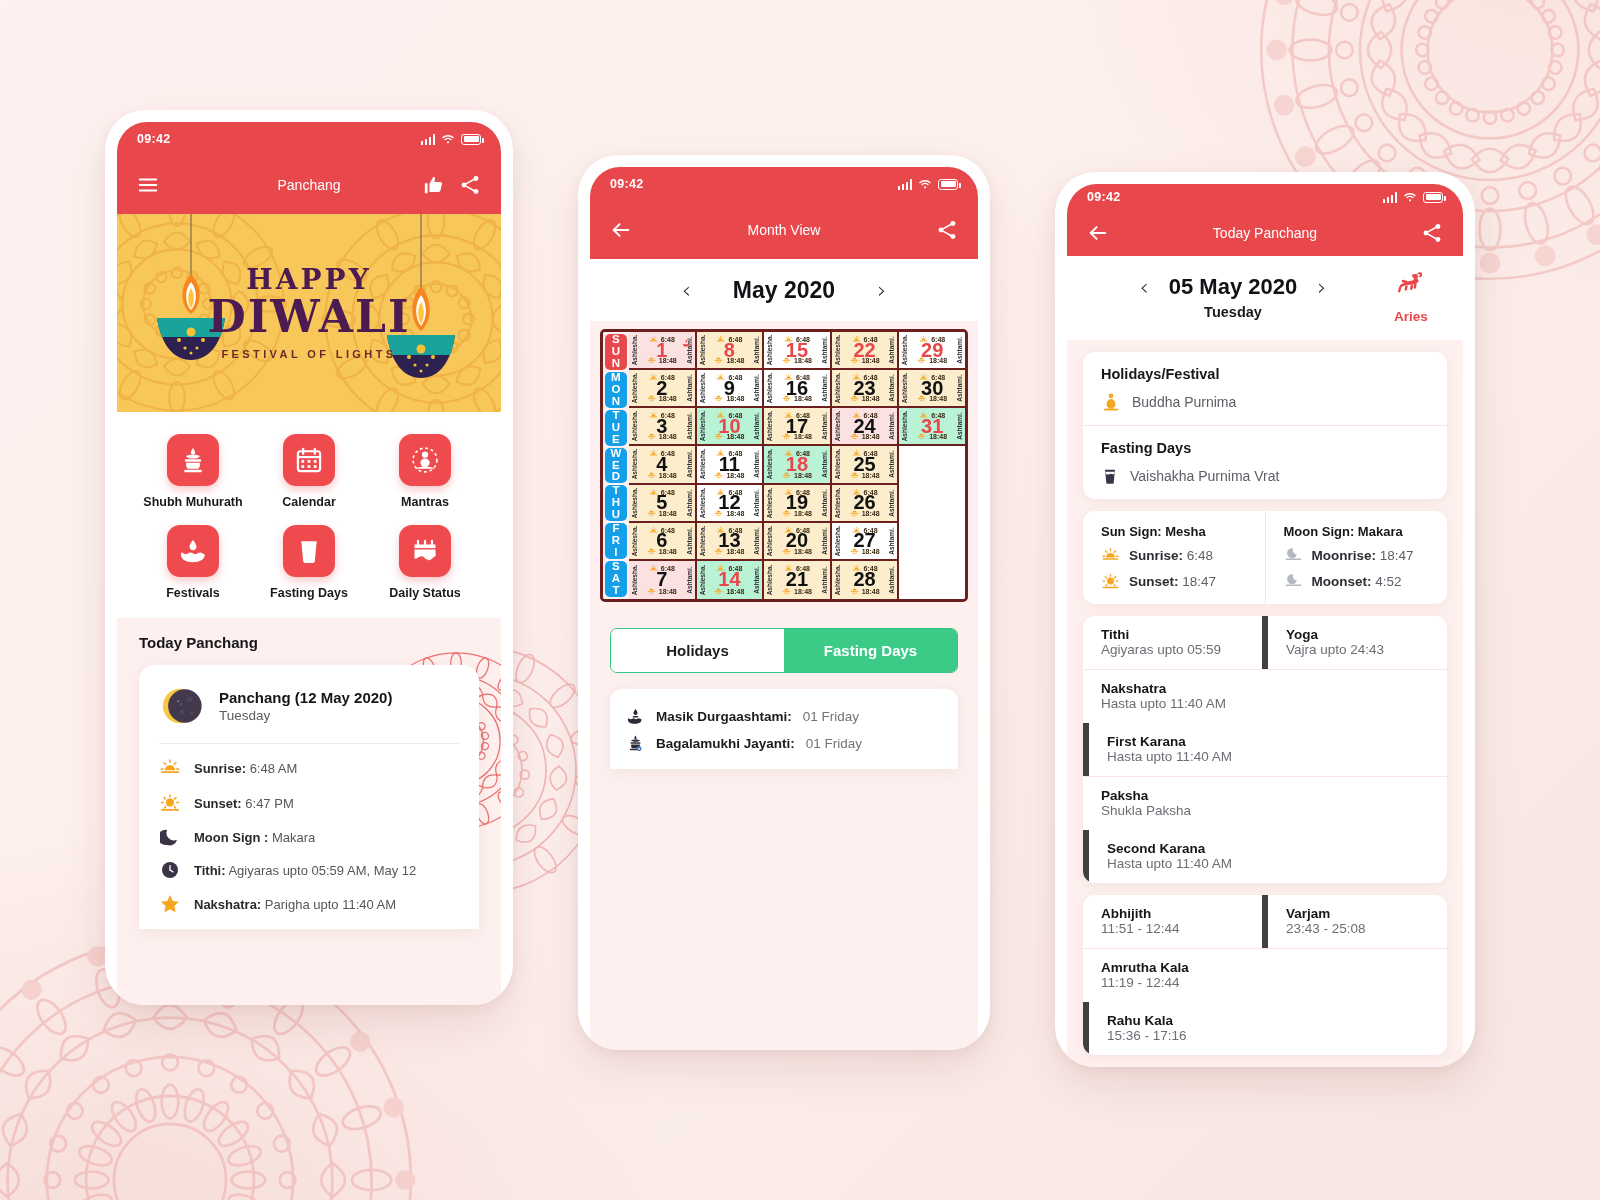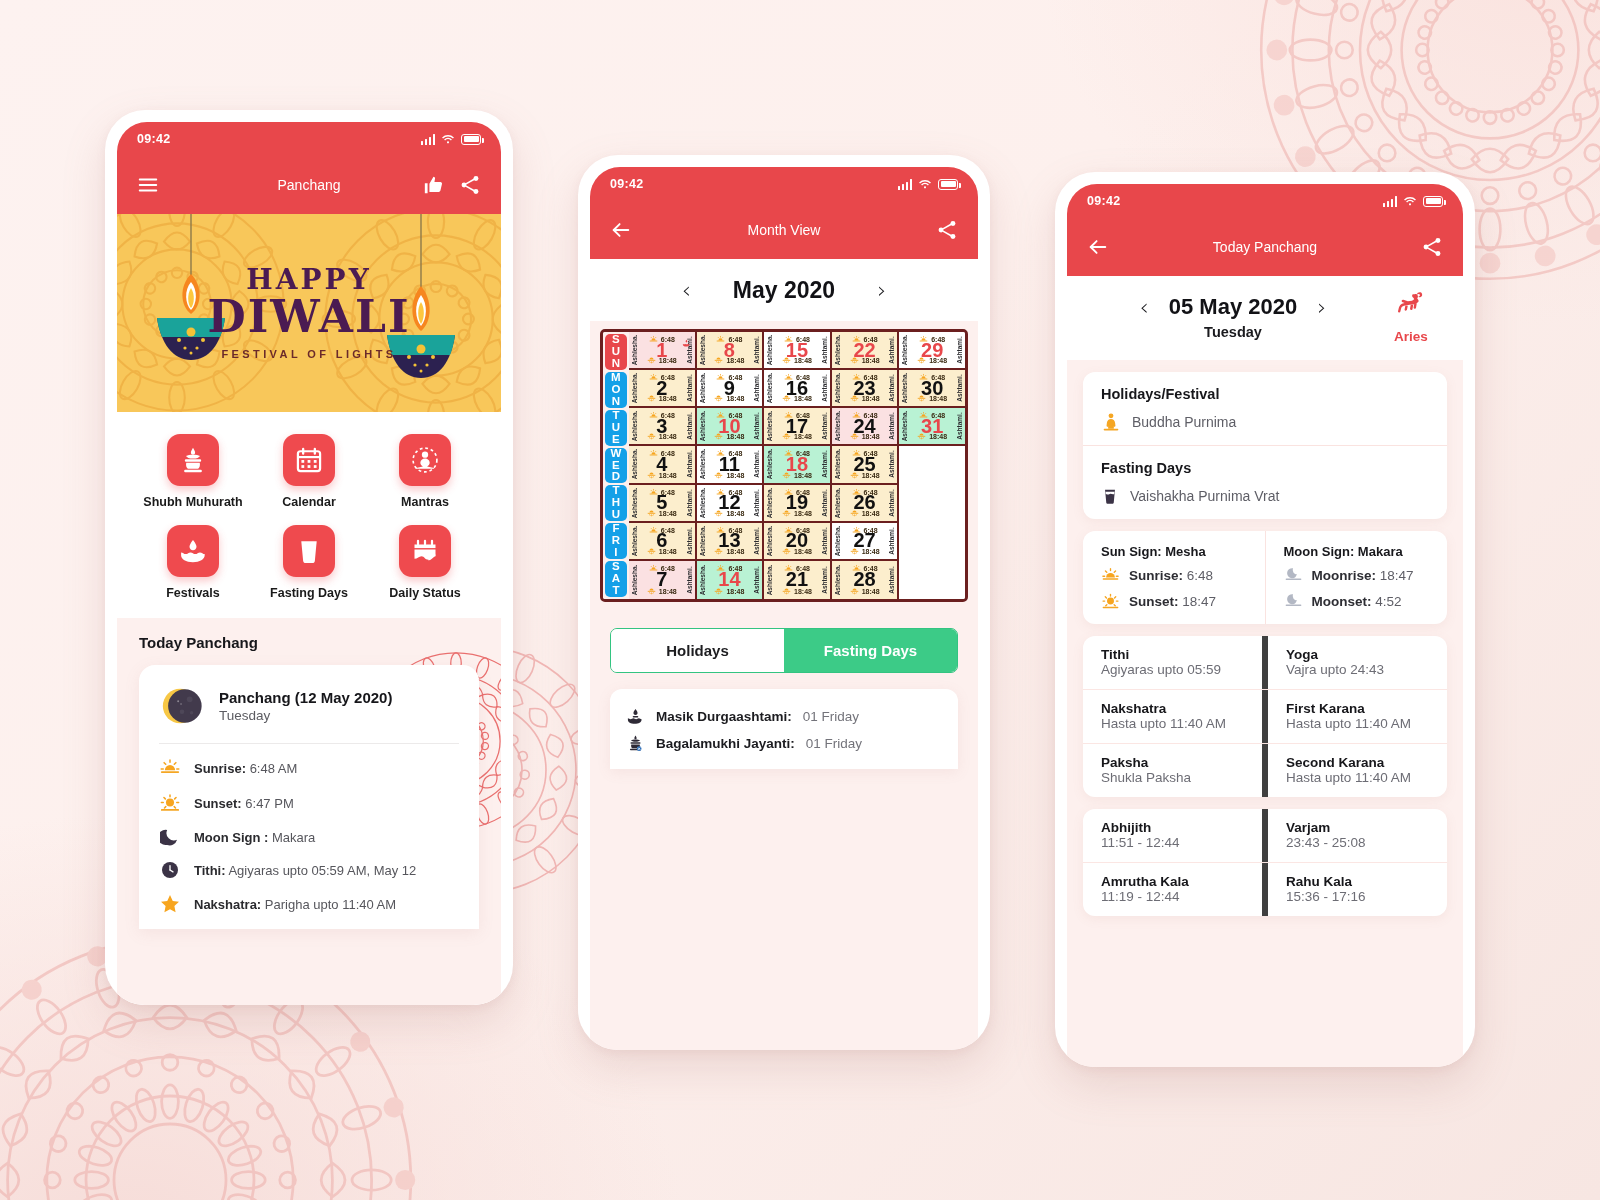--- a/index.html
+++ b/index.html
@@ -140,21 +140,21 @@
   .c3 .sect + .sect { border-top: 1px solid #fae3e0; }
   .c3 .sect h4 { font-size: 14.5px; font-weight: bold; color: #17171b; margin-bottom: 10px; }
   .c3 .sect .ln { display: flex; align-items: center; gap: 11px; font-size: 14px; color: #5e5e66; }
   .two { display: flex; }
   .two > div { flex: 1; padding: 13px 18px; }
   .two > div + div { border-left: 1px solid #fae3e0; }
   .two .t { font-size: 13px; font-weight: bold; color: #18181c; }
   .two .sline { display: flex; align-items: center; gap: 9px; font-size: 13.5px; color: #5e5e66; margin-top: 7px; }
   .two .sline b { color: #2d2d33; font-weight: bold; }
   .tbl .trow { display: flex; }
-  .tbl .trow + .trow { border-top: 1px solid #fbe6e3; }
+  .tbl .trow + .trow { border-top: 1px solid #fbe6e3; flex-direction: column; }
   .tbl .tc { flex: 1; padding: 11px 18px 12px; }
   .tbl .tc + .tc { border-left: 6px solid #404040; }
   .tbl .k { font-size: 13.5px; font-weight: bold; color: #17171b; }
   .tbl .v { font-size: 13.5px; color: #6d6d75; }
 </style>
 </head>
 <body>
 
 <svg class="mandala tr" viewBox="0 0 200 200">
   <g fill="none" stroke="#eeb0ac" stroke-width="1">

